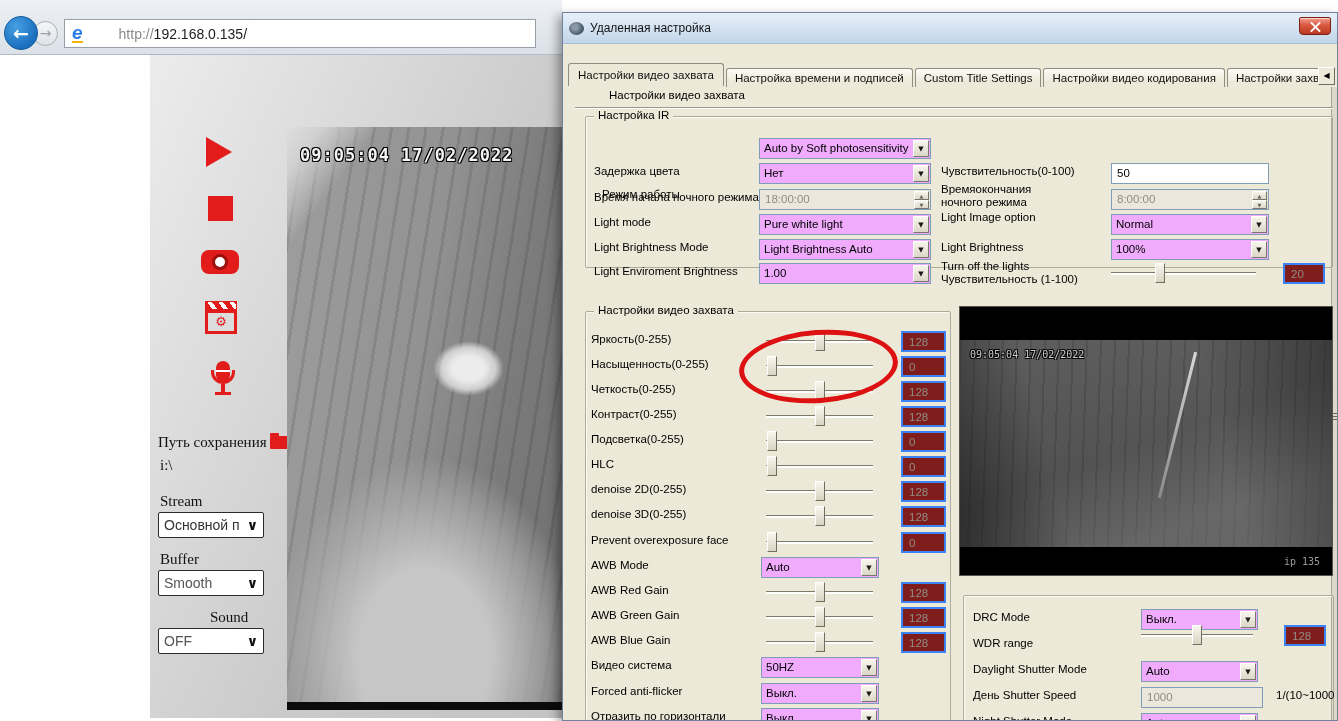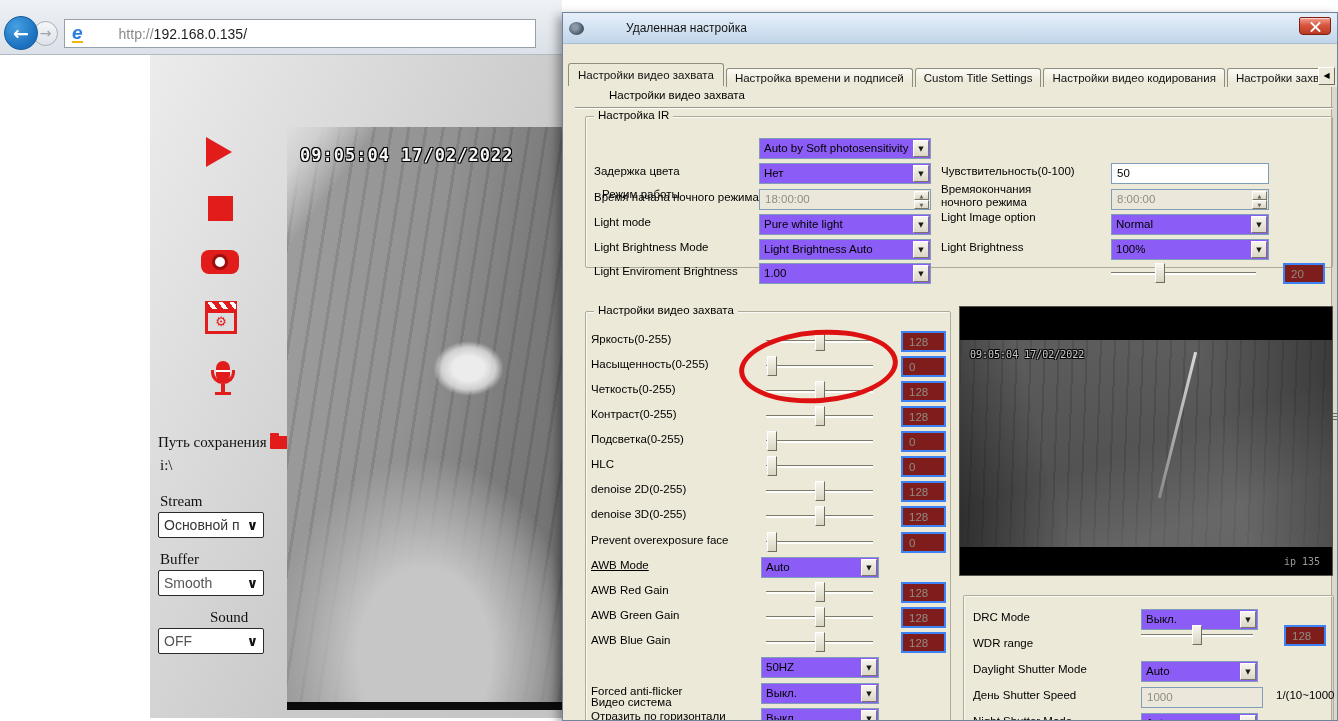--- a/index.html
+++ b/index.html
@@ -67,21 +67,21 @@
     border-bottom:8px solid #0b0b0b; }
   .osd { font-family:"DejaVu Sans Mono",monospace; font-weight:bold; color:#f4f4f4;
     text-shadow:1px 1px 0 #000,-1px -1px 0 #000,1px -1px 0 #000,-1px 1px 0 #000; }
   #main-osd { left:13px; top:18px; font-size:17px; letter-spacing:1px; }
 
   
   #dialog { left:562px; top:12px; width:776px; height:709px; background:#ece9d8;
     border:1px solid #70839c; box-shadow:-4px 4px 10px rgba(0,0,0,.38); overflow:hidden; font-size:11.5px; }
   #titlebar { left:0; top:0; width:774px; height:25px;
     background:linear-gradient(#e6f0fb,#c2d5e9); border-bottom:1px solid #a9bed5;
-    display:flex; align-items:center; padding:15px 6px;gap:36px; }
+    display:flex; align-items:center; padding:15px 6px; }
   #dlg-icon { width:15px; height:13px; border-radius:50%;
     background:radial-gradient(circle at 40% 40%, #8a9aa8 20%, #4a5a68 65%, #2e3a46); margin-right:6px; }
   #dlg-title { font-size:12px; color:#121212; }
   #close-btn { right:6px; top:4px; width:32px; height:18px; border:1px solid #7d2012; border-radius:2px 2px 4px 4px;
     background:linear-gradient(#f4a093,#d8573e 45%,#b63а22 46%,#c04a30); }
   #close-btn { background:linear-gradient(#f4a093,#d8573e 45%,#b93a23); box-shadow:inset 0 1px 0 rgba(255,255,255,.55); }
   .xbar { position:absolute; left:9px; top:8px; width:13px; height:2px; background:#fff; }
   .xbar.a { transform:rotate(45deg); } .xbar.b { transform:rotate(-45deg); }
 
   .tabstrip { left:5px; white-space:nowrap; }
@@ -97,21 +97,21 @@
   #vstrip { left:768px; top:74px; width:8px; height:635px; background:#dcd8ca; border-left:1px solid #aba795; }
   #vgrip { left:770px; top:400px; width:5px; height:9px;
     background:repeating-linear-gradient(#6a675a 0 1px, transparent 1px 3px); }
 
   .etched { border-top:1px solid #9c998b; border-bottom:1px solid #fff; height:2px; }
   .group { border:1px solid #aeab9b; border-radius:2px; box-shadow:inset 1px 1px 0 rgba(255,255,255,.75); }
   .legend { position:absolute; top:-8px; left:8px; background:#ece9d8; padding:0 4px; }
 
   .lbl { position:absolute; white-space:nowrap; color:#000; }
   .lbl.wrap { white-space:normal; line-height:13px; }
-  .combo { position:absolute; height:21px; background:#8b5cf6; border:1px solid #7f9db9;
+  .combo { position:absolute; height:21px; background:#f0abfc; border:1px solid #7f9db9;
     line-height:19px; padding-left:4px; overflow:hidden; white-space:nowrap; }
   .cbtn { position:absolute; right:1px; top:1px; width:16px; height:17px;
     background:linear-gradient(#f7f5ed,#dcd7c6); border:1px solid; border-color:#fff #76766a #76766a #fff;
     font-size:7px; text-align:center; line-height:16px; color:#1a1a1a; font-family:"DejaVu Sans",sans-serif; }
   .tinput { position:absolute; height:21px; background:#fff; border:1px solid #7f9db9;
     line-height:19px; padding-left:5px; overflow:hidden; white-space:nowrap; }
   .tinput.disabled, .combo.disabled { background:#ebe8db; color:#8f8d83; }
   .spinb { position:absolute; right:1px; width:15px; height:9px; background:linear-gradient(#f7f5ed,#dcd7c6);
     border:1px solid; border-color:#fff #76766a #76766a #fff; font-size:5px; line-height:8px; text-align:center;
     color:#6a675a; font-family:"DejaVu Sans",sans-serif; }
@@ -273,20 +273,21 @@
   <div class="lbl" style="left:378px;top:198px;">Light Image option</div>
   <div class="combo" style="left:548px;top:201px;width:158px;">
     <span>Normal</span>
     <span class="cbtn">▼</span>
   </div>
   <div class="lbl" style="left:378px;top:228px;">Light Brightness</div>
   <div class="combo" style="left:548px;top:226px;width:158px;">
     <span>100%</span>
     <span class="cbtn">▼</span>
   </div>
+  <div class="lbl wrap" style="left:378px;top:247px;width:150px;">Turn off the lights Чувствительность (1-100)</div>
   <div class="slider" style="left:548px;top:250px;width:145px;">
     <div class="track"></div>
     <div class="thumb" style="left:30%;"></div>
   </div>
   <div class="valbox" style="left:720px;top:250px;width:42px;">20</div>
 
   <div class="abs group" style="left:22px;top:298px;width:366px;height:412px;">
     <span class="legend">Настройки видео захвата</span>
   </div>
 
@@ -346,21 +347,21 @@
     </div>
   <div class="valbox" style="left:338px;top:493px;">128</div>
 
   <div class="lbl" style="left:28px;top:521px;">Prevent overexposure face</div>
   <div class="slider" style="left:203px;top:519px;width:107px;">
       <div class="track"></div>
       <div class="thumb zero"></div>
     </div>
   <div class="valbox" style="left:338px;top:519px;">0</div>
 
-  <div class="lbl" style="left:28px;top:546px;text-decoration:underline;">AWB Mode</div>
+  <div class="lbl" style="left:28px;top:546px;">AWB Mode</div>
   <div class="combo" style="left:198px;top:544px;width:118px;">
     <span>Auto</span>
     <span class="cbtn">▼</span>
   </div>
 
   <div class="lbl" style="left:28px;top:571px;">AWB Red Gain</div>
   <div class="slider" style="left:203px;top:569px;width:107px;">
       <div class="track"></div>
       <div class="thumb mid"></div>
     </div>
@@ -373,21 +374,21 @@
     </div>
   <div class="valbox" style="left:338px;top:594px;">128</div>
 
   <div class="lbl" style="left:28px;top:621px;">AWB Blue Gain</div>
   <div class="slider" style="left:203px;top:619px;width:107px;">
       <div class="track"></div>
       <div class="thumb mid"></div>
     </div>
   <div class="valbox" style="left:338px;top:619px;">128</div>
 
-  <div class="lbl" style="left:28px;top:646px;margin-top:37px;">Видео система</div>
+  <div class="lbl" style="left:28px;top:646px;">Видео система</div>
   <div class="combo" style="left:198px;top:644px;width:118px;">
     <span>50HZ</span>
     <span class="cbtn">▼</span>
   </div>
   <div class="lbl" style="left:28px;top:672px;">Forced anti-flicker</div>
   <div class="combo" style="left:198px;top:670px;width:118px;">
     <span>Выкл.</span>
     <span class="cbtn">▼</span>
   </div>
   <div class="lbl" style="left:28px;top:697px;">Отразить по горизонтали</div>

